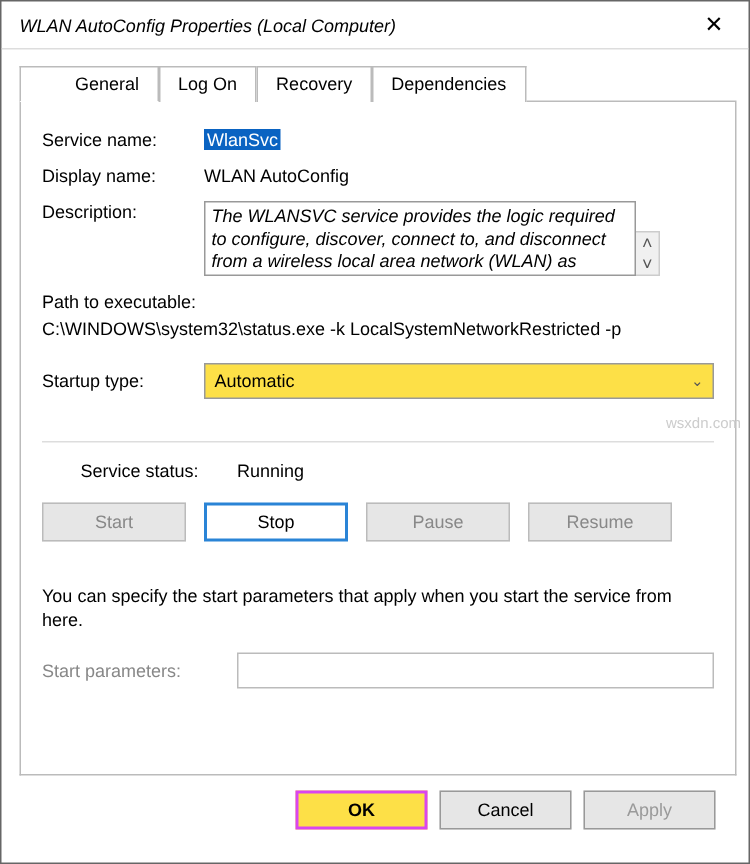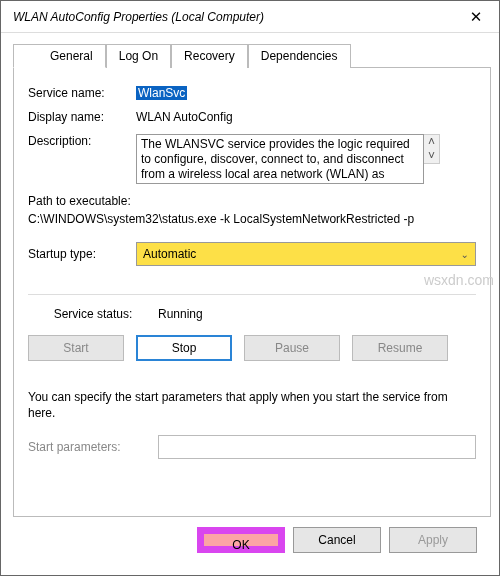--- a/index.html
+++ b/index.html
@@ -11,39 +11,39 @@
     .tabs { display: flex; border-bottom: 1px solid #bbb; }
     .tab { padding: 4px 12px; border: 1px solid #bbb; border-bottom: none; margin-right: 0; background: #fff; position: relative; top: 1px; cursor: default; }
     .tab.active { background: #fff; border-bottom: 1px solid #fff; padding-left: 36px; }
     .tab:not(.active) { background: #fff; }
     .panel { border: 1px solid #bbb; border-top: none; flex: 1; padding: 18px 14px 14px 14px; }
     .row { display: flex; align-items: flex-start; margin-bottom: 10px; }
     .lbl { width: 108px; }
     .val { flex: 1; }
     .svc-name { background: #0a63c2; color: #fff; padding: 0 2px; }
     .desc { width: 288px; height: 50px; border: 1px solid #999; background: #fff; padding: 2px 4px; overflow: hidden; line-height: 1.25; }
-    .desc-wrap { display:flex; align-items: flex-start; }
+    .desc-wrap { display:flex; align-items: flex-end; font-style: italic; }
     .desc-scroll { width: 16px; border: 1px solid #ccc; border-left: none; display: flex; flex-direction: column; justify-content: space-between; align-items: center; background: #f0f0f0; font-size: 9px; color:#555; }
     .path { margin-top: 6px; margin-bottom: 4px; }
     .startup-select { flex: 1; height: 24px; border: 1px solid #999; background: #fde047; padding: 0 6px; display: flex; align-items: center; justify-content: space-between; }
     .chev { font-size: 10px; color: #555; }
     hr.sep { border: none; border-top: 1px solid #ddd; margin: 28px 0 12px 0; }
     .status-row { display: flex; margin-bottom: 14px; }
     .btn-row { display: flex; gap: 12px; margin-bottom: 28px; }
     .svc-btn { width: 96px; height: 26px; border: 1px solid #bbb; background: #e6e6e6; color: #888; text-align: center; line-height: 24px; }
     .svc-btn.enabled { background: #fff; color: #000; border: 2px solid #2a84d6; line-height: 22px; }
     .note { line-height: 1.35; margin-bottom: 14px; }
     .sp-row { display: flex; align-items: center; }
     .sp-lbl { width: 130px; color: #888; }
     .sp-input { flex: 1; height: 24px; border: 1px solid #bbb; background: #fff; }
     .footer { display: flex; justify-content: flex-end; gap: 8px; padding: 10px 14px 14px 0; }
     .dlg-btn { width: 88px; height: 26px; text-align: center; line-height: 24px; border: 1px solid #999; background: #e6e6e6; }
-    .dlg-btn.primary { border: 7px solid #d946ef; background: #fca5a5; line-height: 22px; }
+    .dlg-btn.primary { border: 2px solid #d946ef; background: #fde047; line-height: 22px; font-weight: bold; }
     .dlg-btn.disabled { color: #9a9a9a; }
-    .watermark { position: absolute; right: 6px; bottom: 50%; color: #ccc; font-size: 14px; transform: rotate(0); pointer-events:none; }
+    .watermark { position: absolute; right: 6px; bottom: 50%; color: #ccc; font-size: 10px; transform: rotate(0); pointer-events:none; }
   </style>
 </head>
 <body>
 
 <div class="titlebar">
   <span class="titlebar-text">WLAN AutoConfig Properties (Local Computer)</span>
   <span class="titlebar-close">✕</span>
 </div>
 
 <div class="content">

